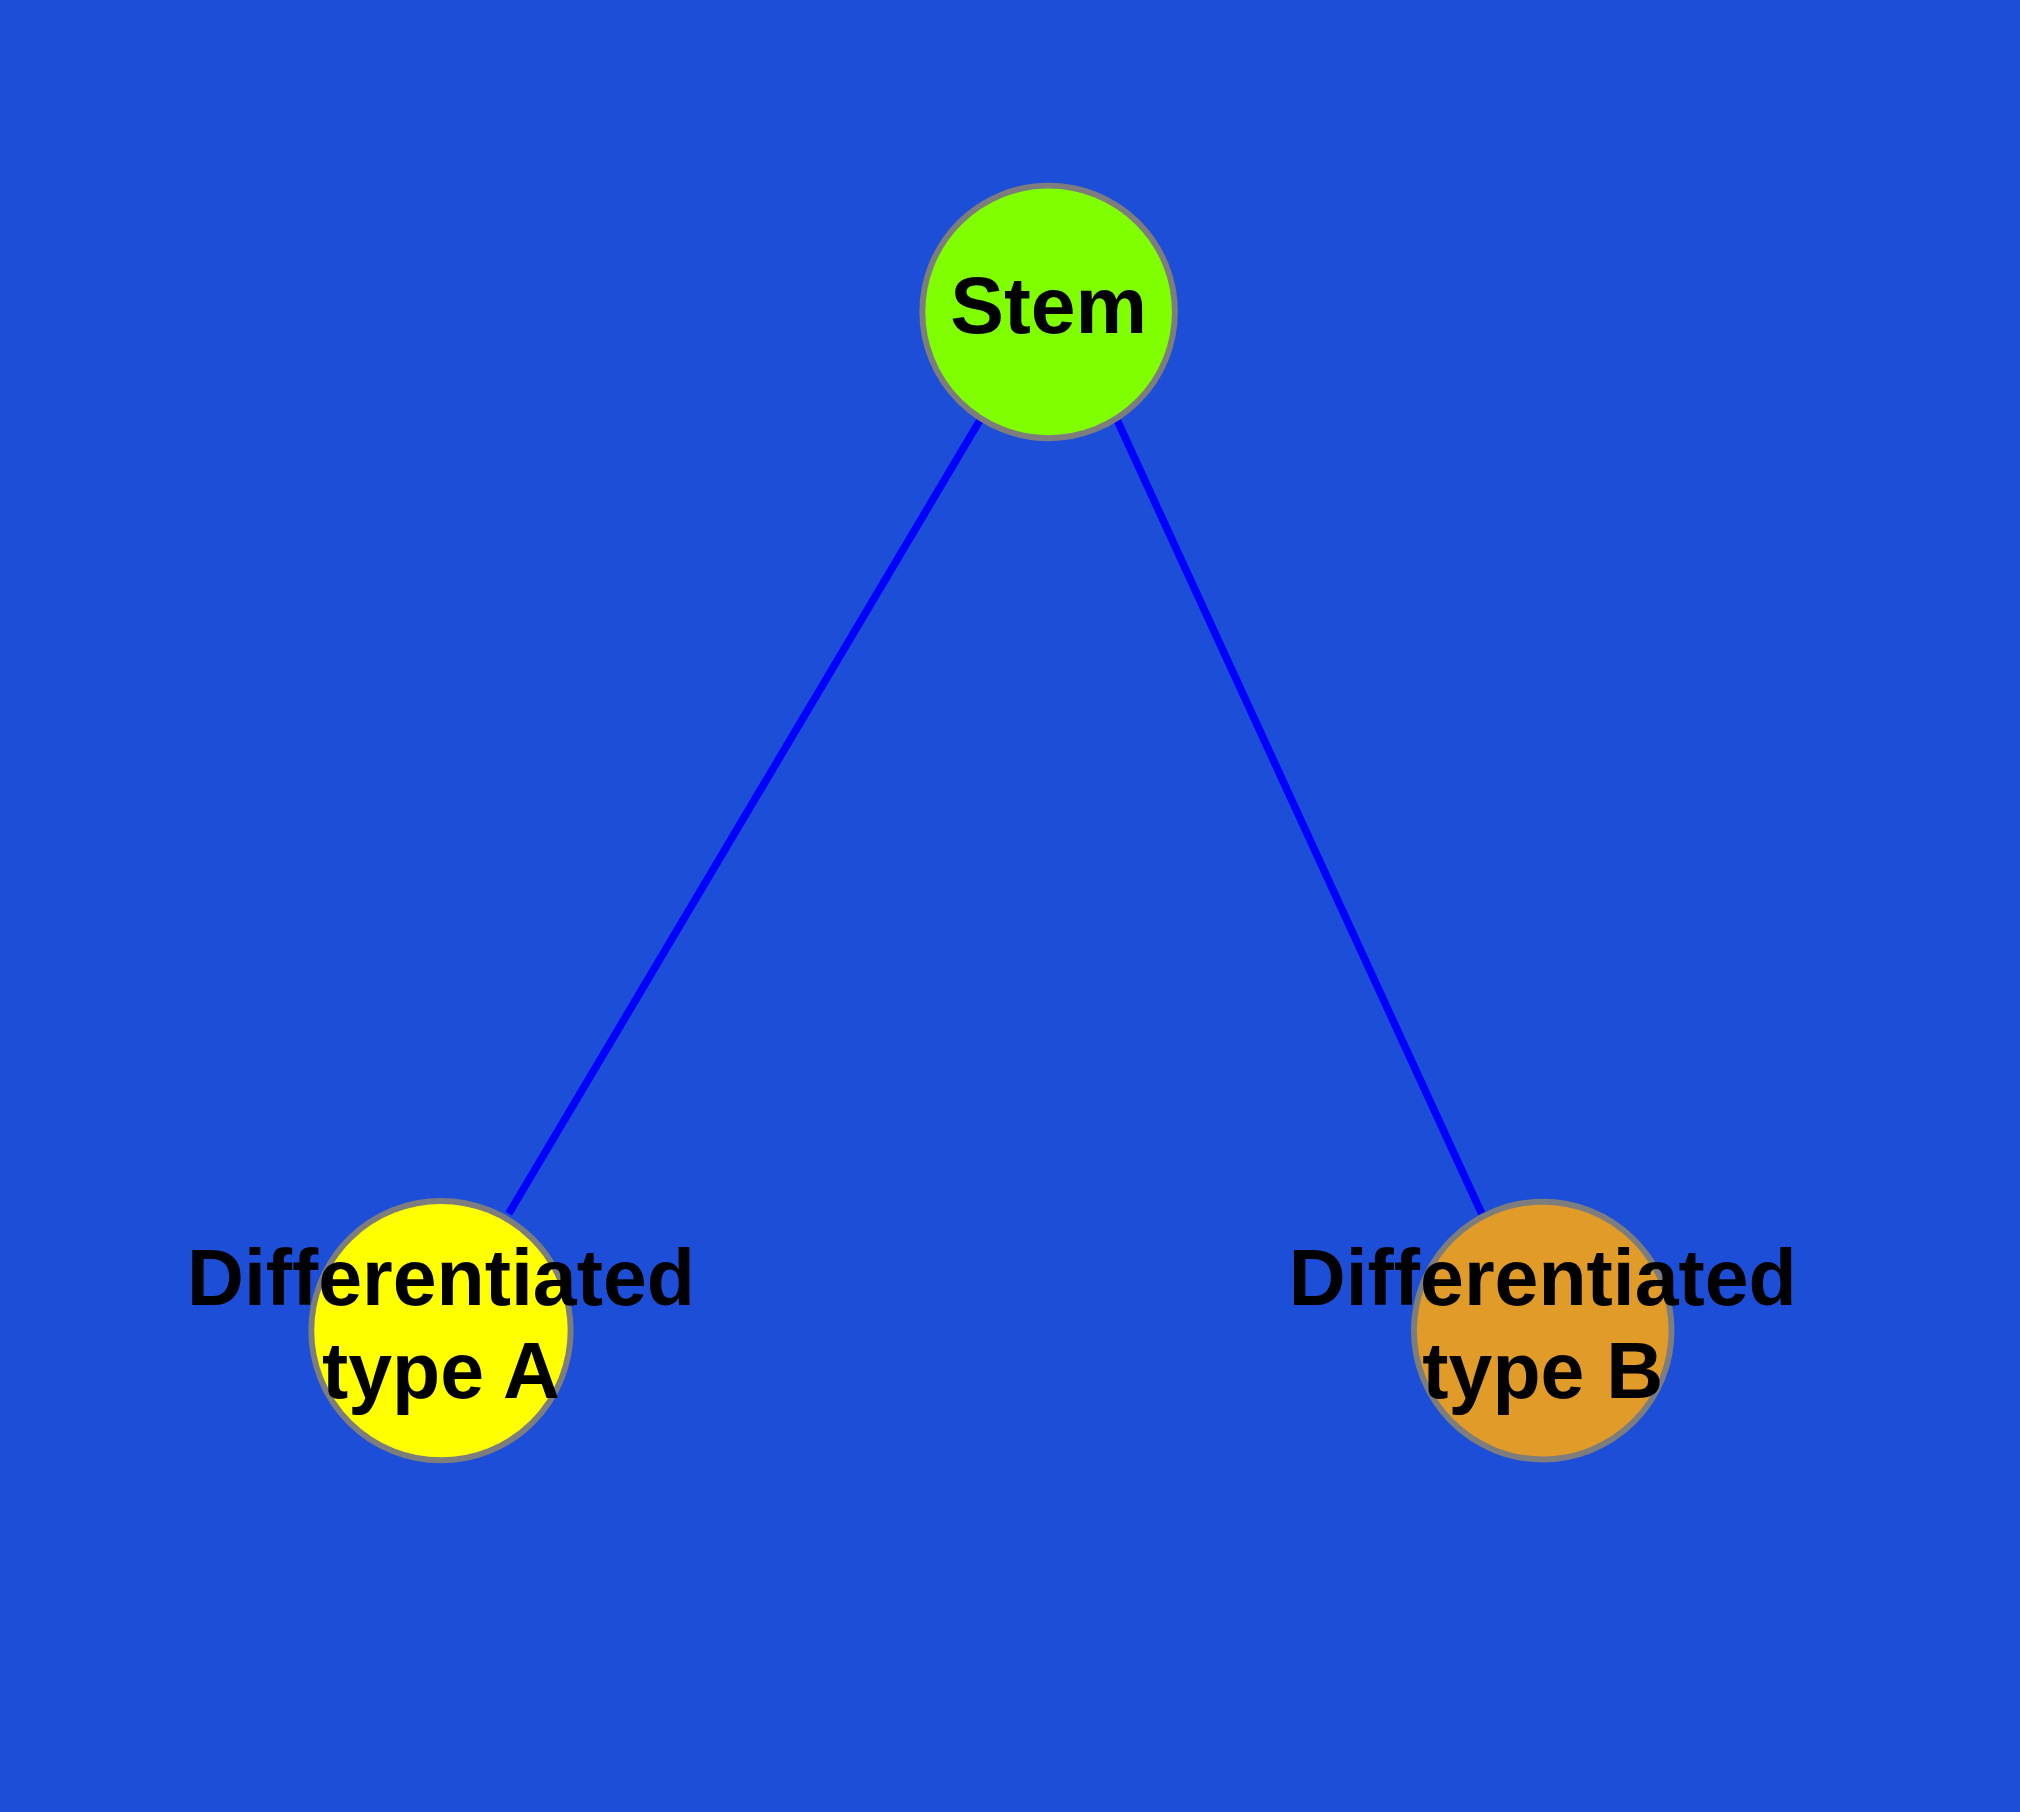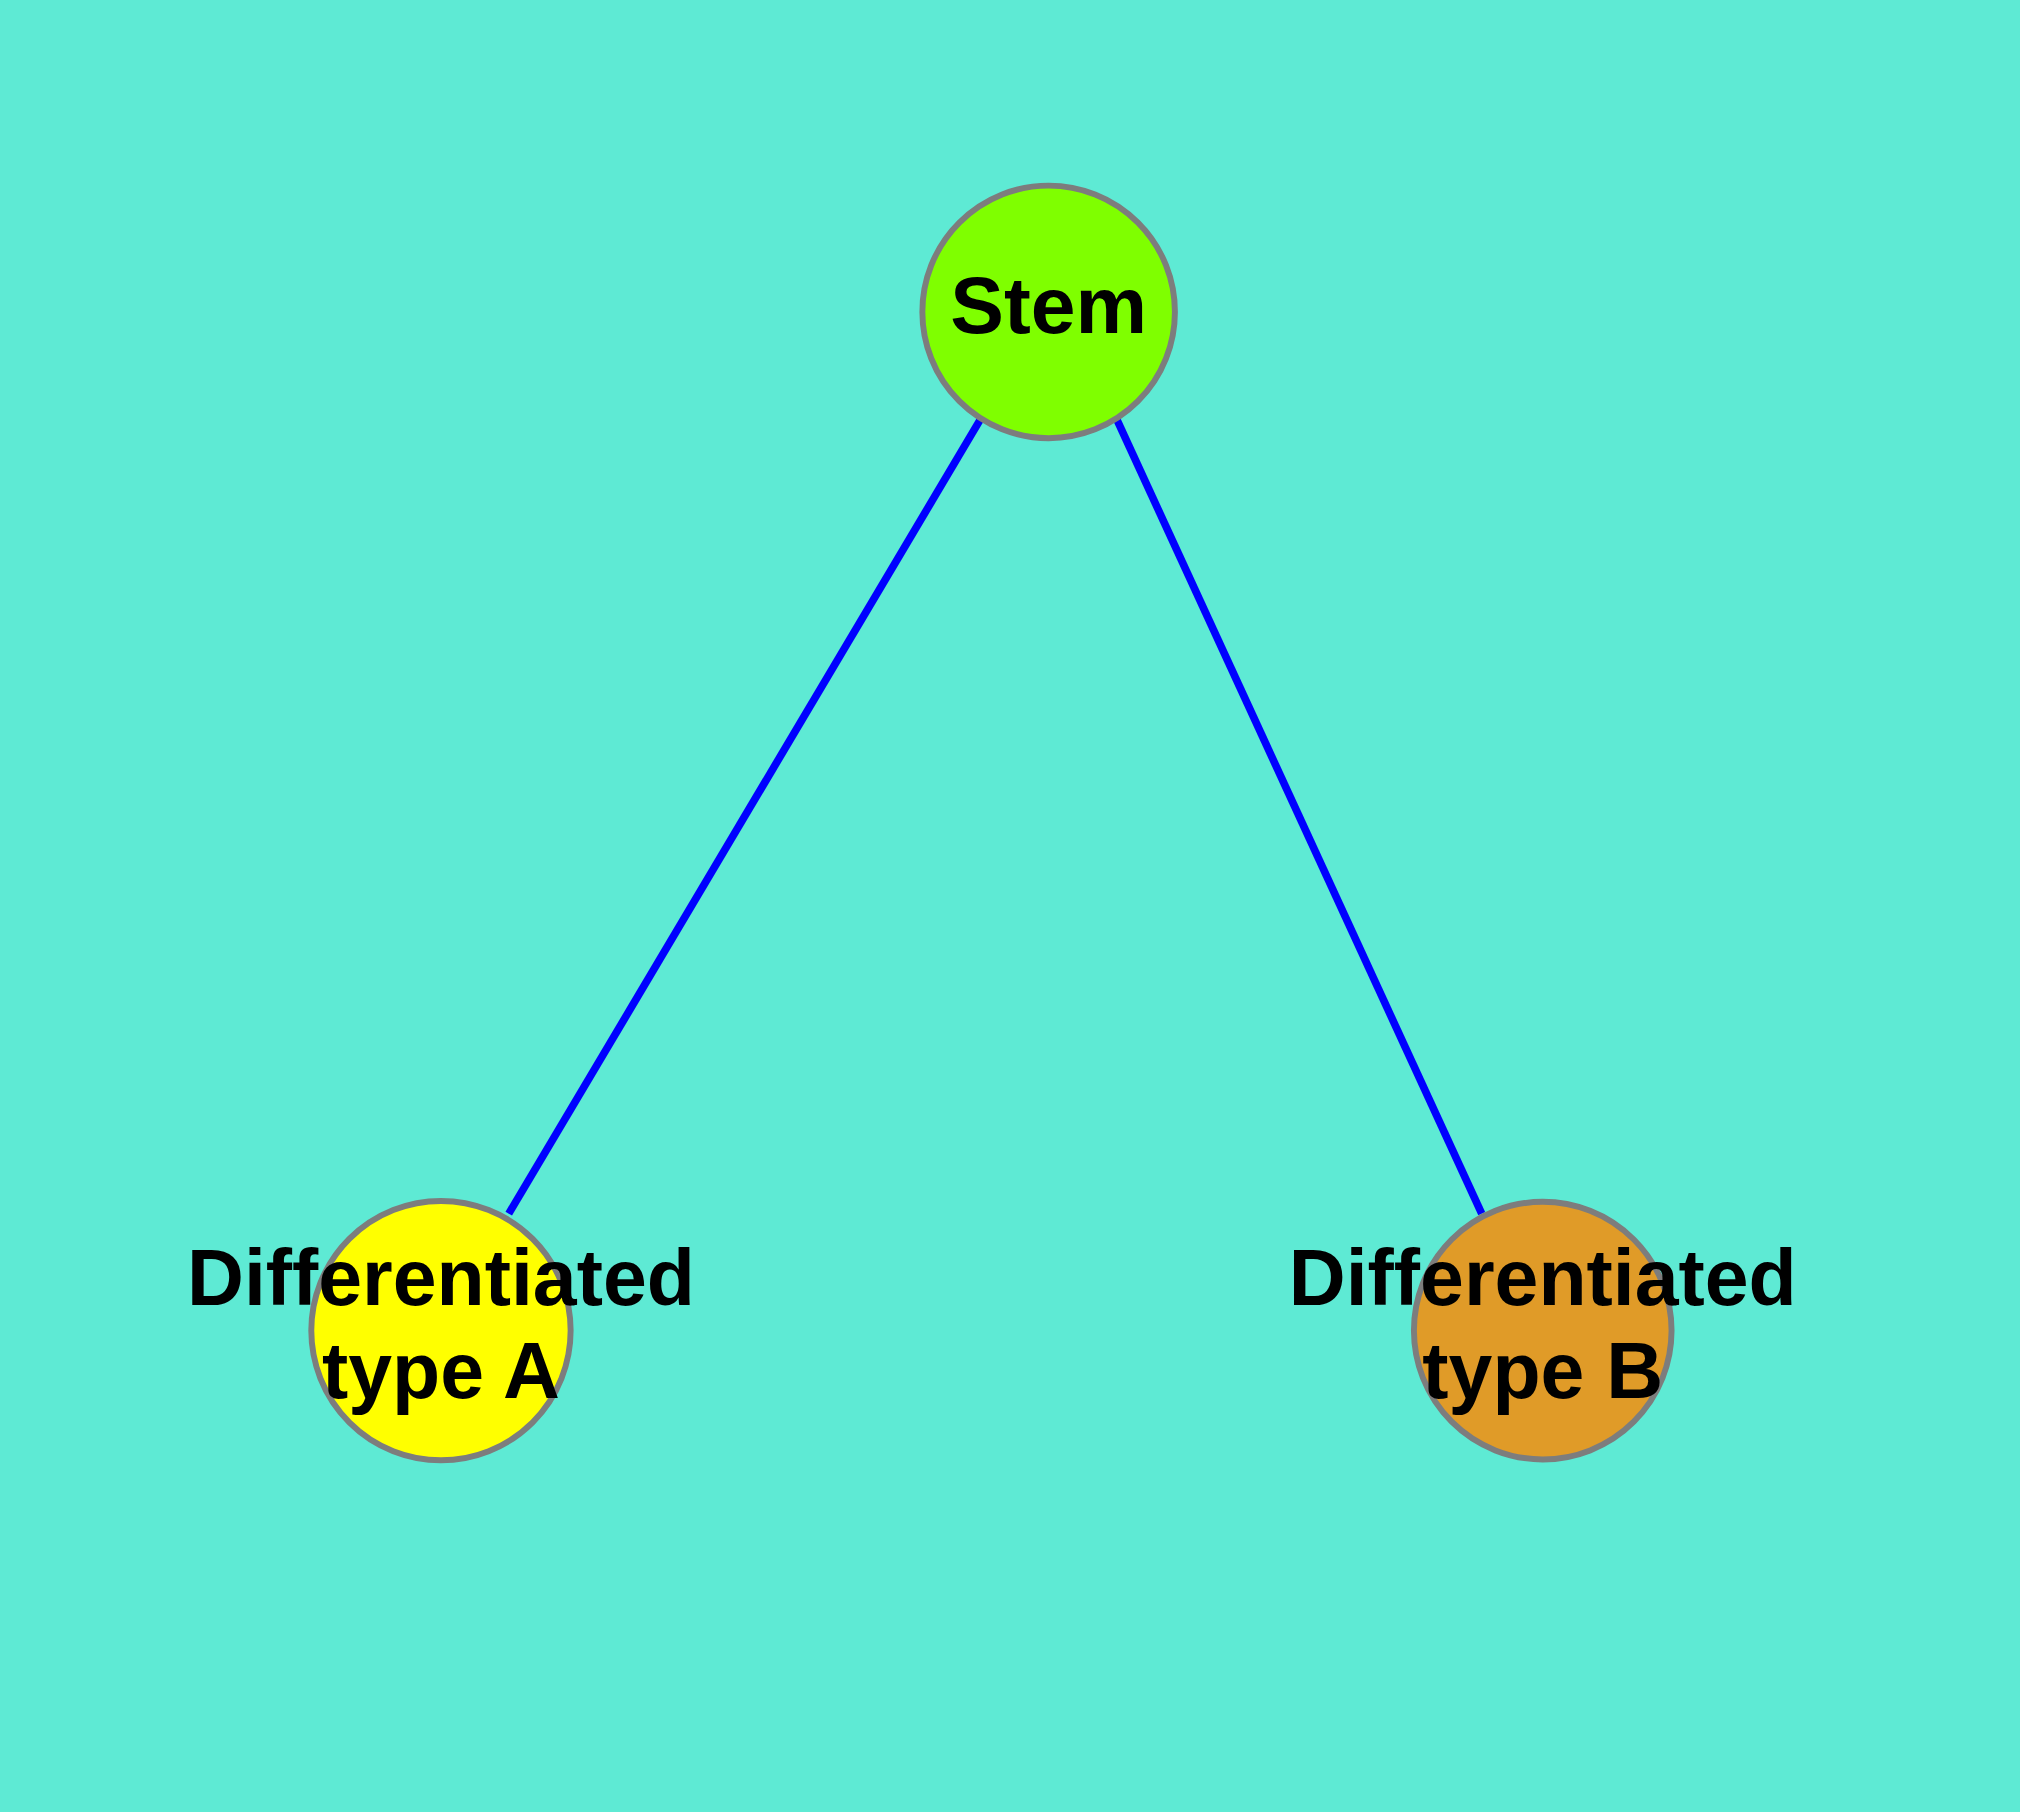--- a/index.html
+++ b/index.html
@@ -46,21 +46,21 @@
   .node-label-main {
     font-size: 95px;
   }
   .node-label-multi {
     font-size: 93px;
   }
 </style>
 </head>
 <body>
 
-<div id="canvas" style="width: 2021px; height: 1812px; background: #5eead4; text-align: center;">
+<div id="canvas" style="width: 2021px; height: 1812px; background: #1d4ed8; text-align: center;">
   <svg id="graph-svg" viewBox="0 0 2384 2138" xmlns="http://www.w3.org/2000/svg" style="width: 2021px; height: 1812px;">
 
     <g>
       <line class="edge-line" x1="1157" y1="494" x2="600" y2="1432" stroke="#0000ff" stroke-width="9"></line>
       <line class="edge-line" x1="1317" y1="494" x2="1748" y2="1432" stroke="#0000ff" stroke-width="9"></line>
     </g>
 
     <g>
 
       <g>

